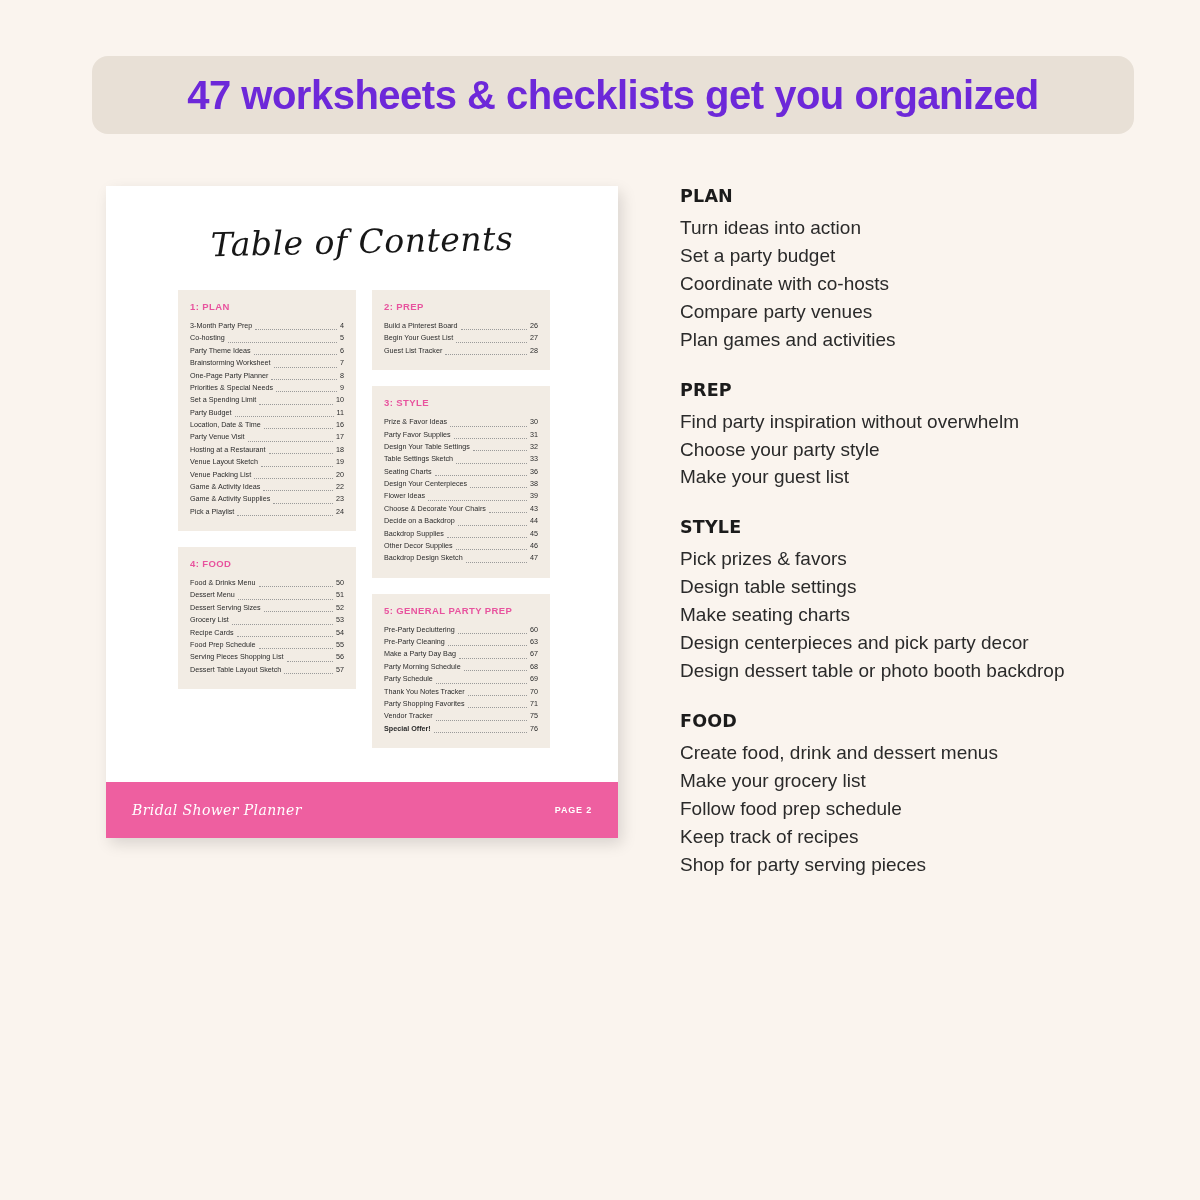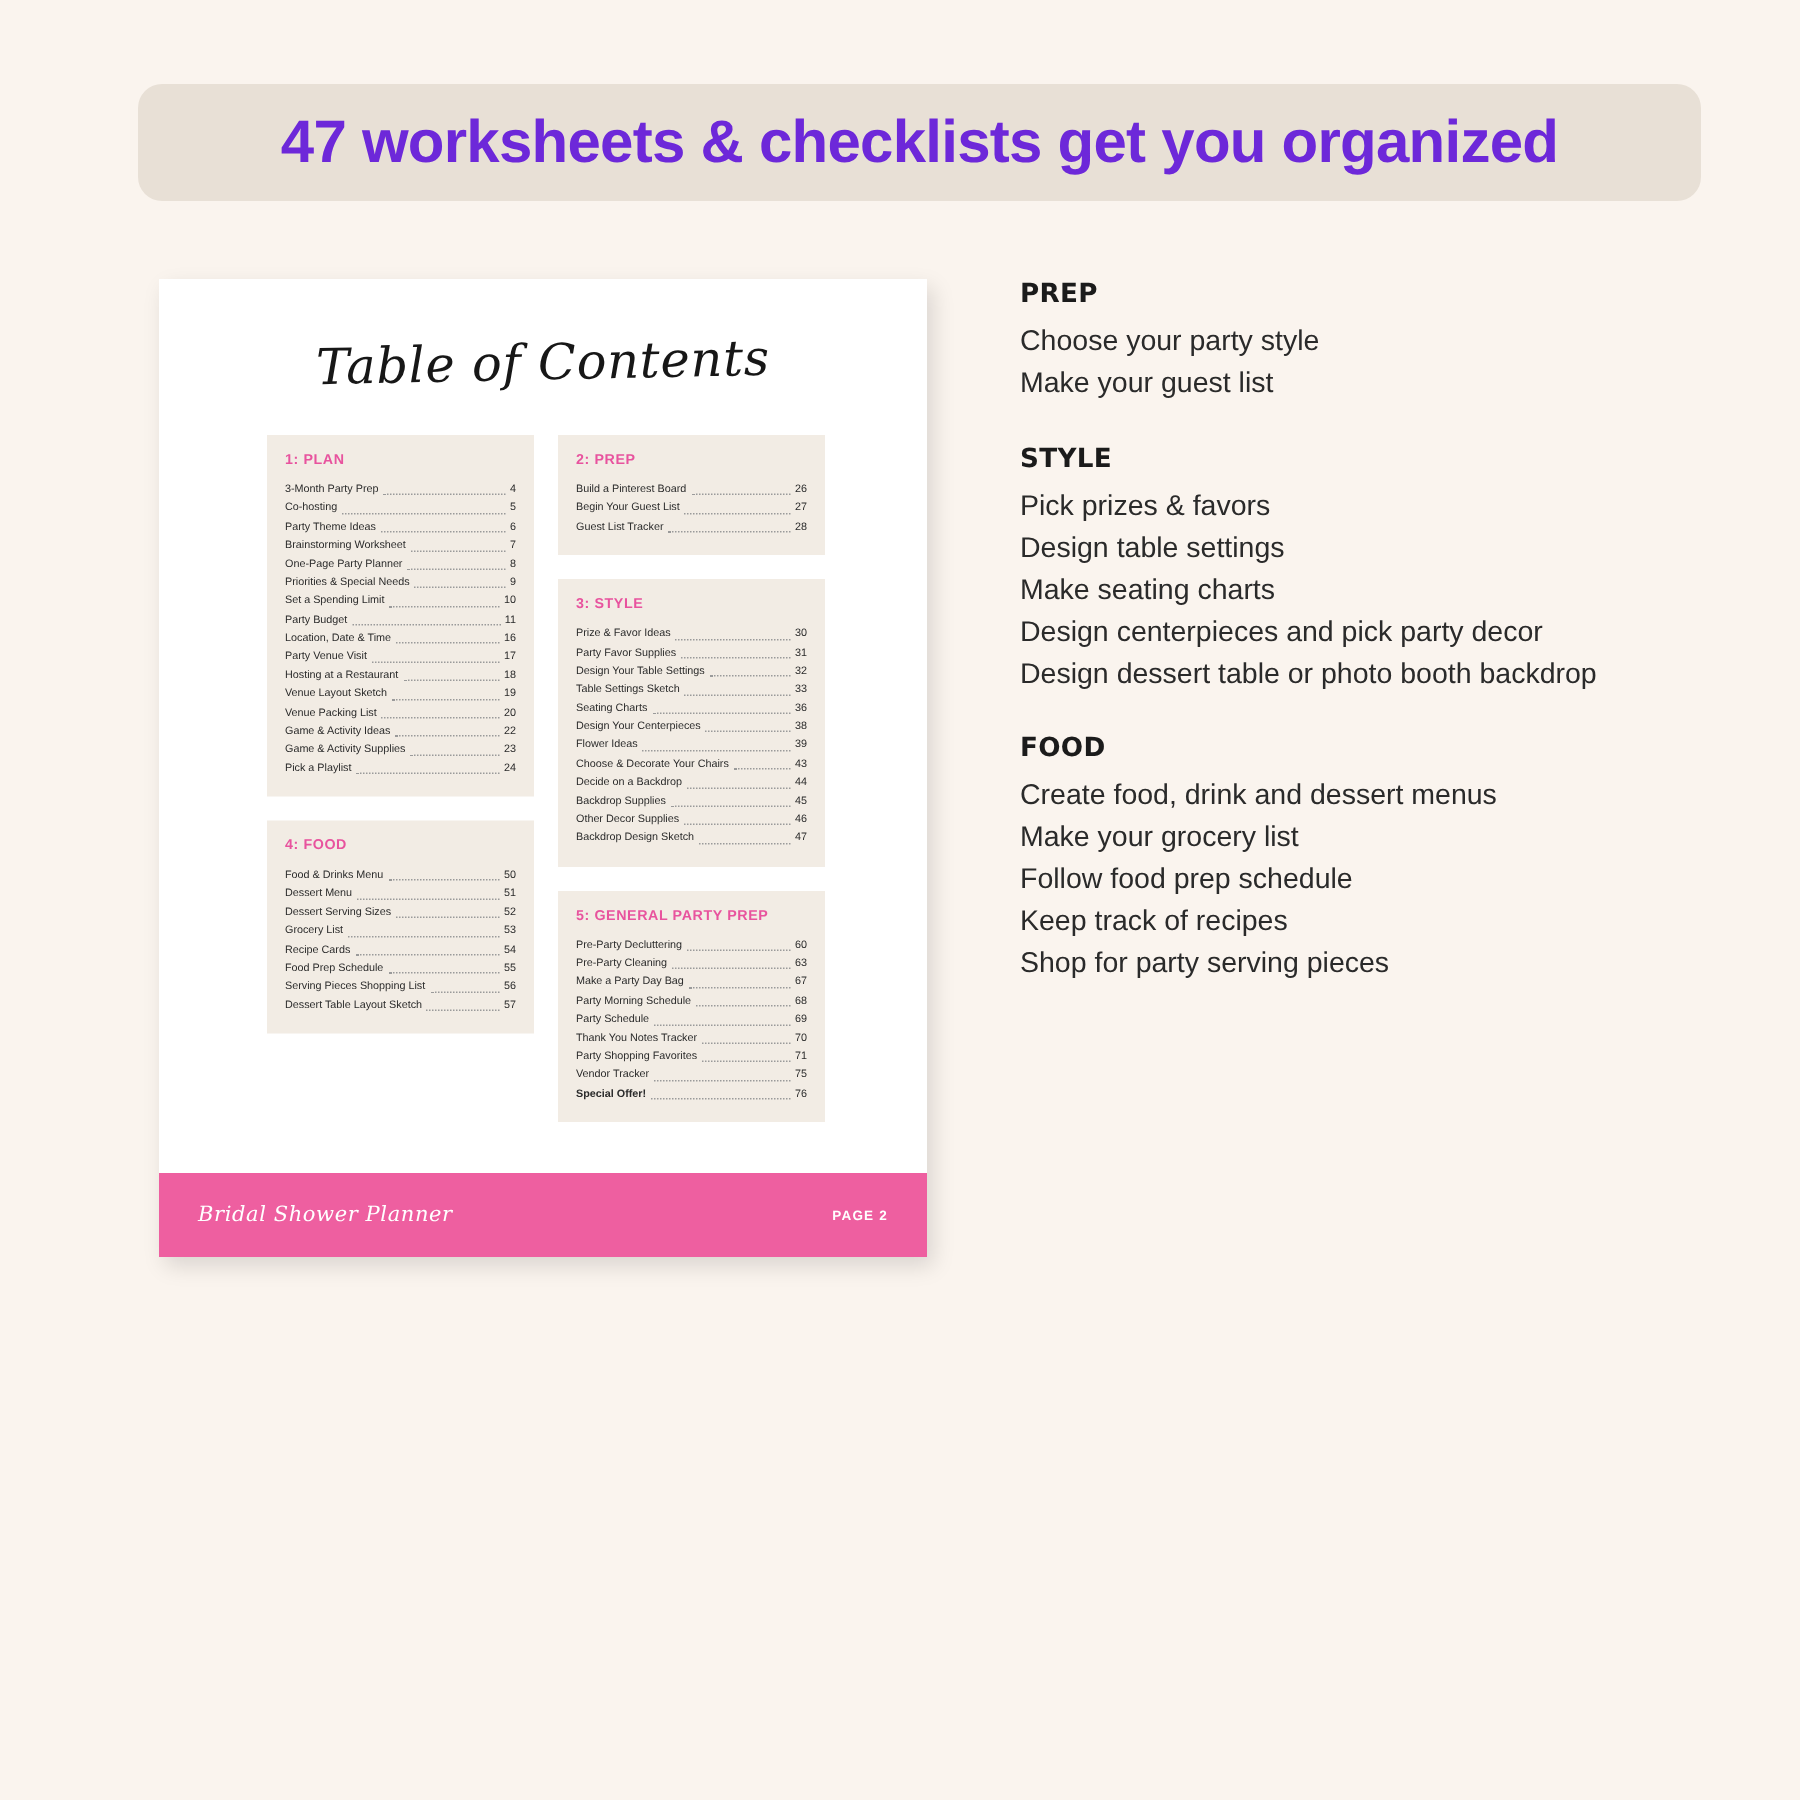--- a/index.html
+++ b/index.html
@@ -432,21 +432,30 @@
   </div>
 
   <div class="page-footer">
     <div class="footer-brand">Bridal Shower Planner</div>
     <div class="footer-page">PAGE 2</div>
   </div>
 </div>
 
 <div class="features" id="features">
     <div class="feature-group">
+      <div class="group-head">PLAN</div>
+      <div class="feature-item">Turn ideas into action</div>
+      <div class="feature-item">Set a party budget</div>
+      <div class="feature-item">Coordinate with co-hosts</div>
+      <div class="feature-item">Compare party venues</div>
+      <div class="feature-item">Plan games and activities</div>
+    </div>
+    <div class="feature-group">
       <div class="group-head">PREP</div>
+      <div class="feature-item">Find party inspiration without overwhelm</div>
       <div class="feature-item">Choose your party style</div>
       <div class="feature-item">Make your guest list</div>
     </div>
     <div class="feature-group">
       <div class="group-head">STYLE</div>
       <div class="feature-item">Pick prizes &amp; favors</div>
       <div class="feature-item">Design table settings</div>
       <div class="feature-item">Make seating charts</div>
       <div class="feature-item">Design centerpieces and pick party decor</div>
       <div class="feature-item">Design dessert table or photo booth backdrop</div>

